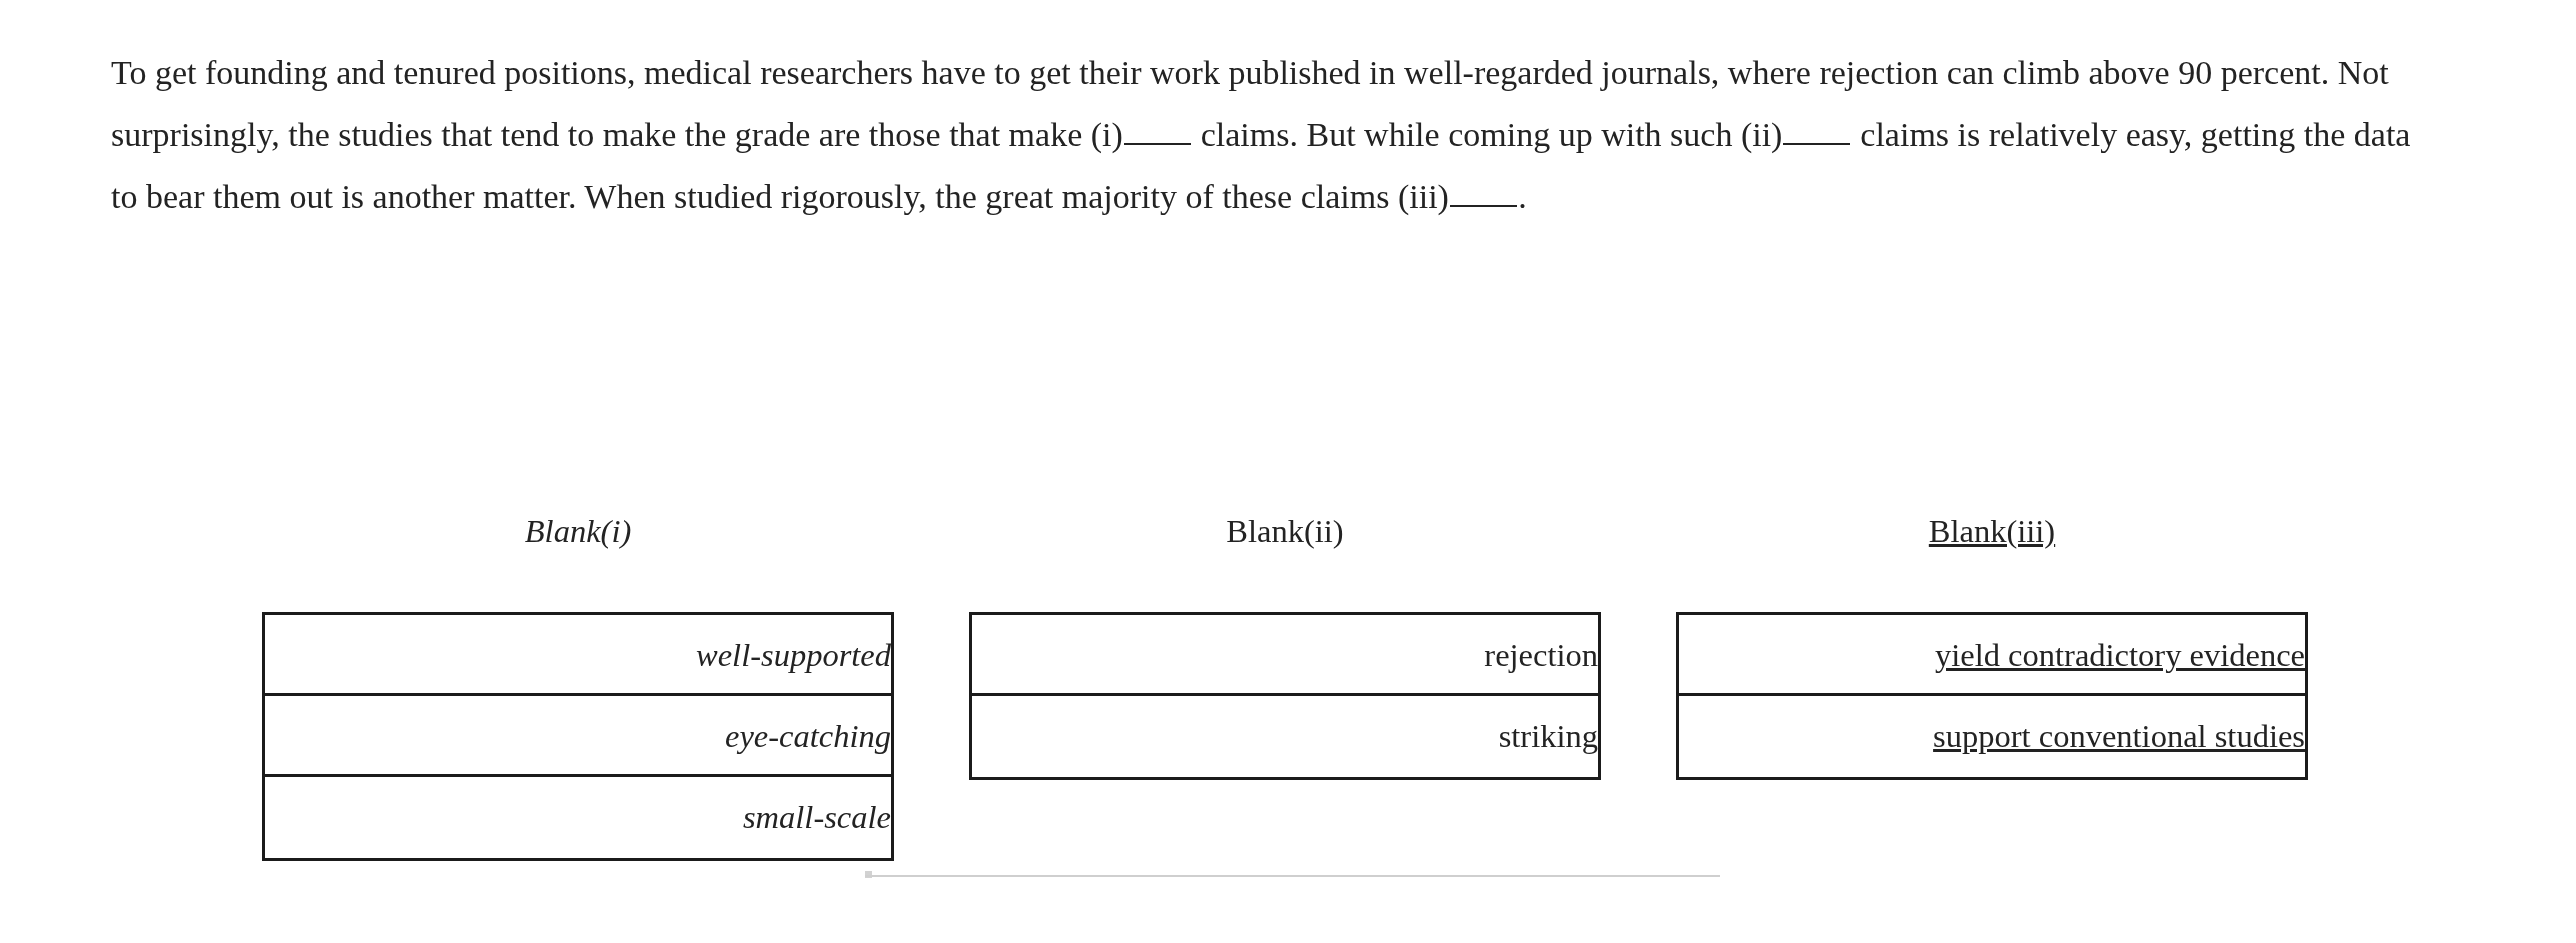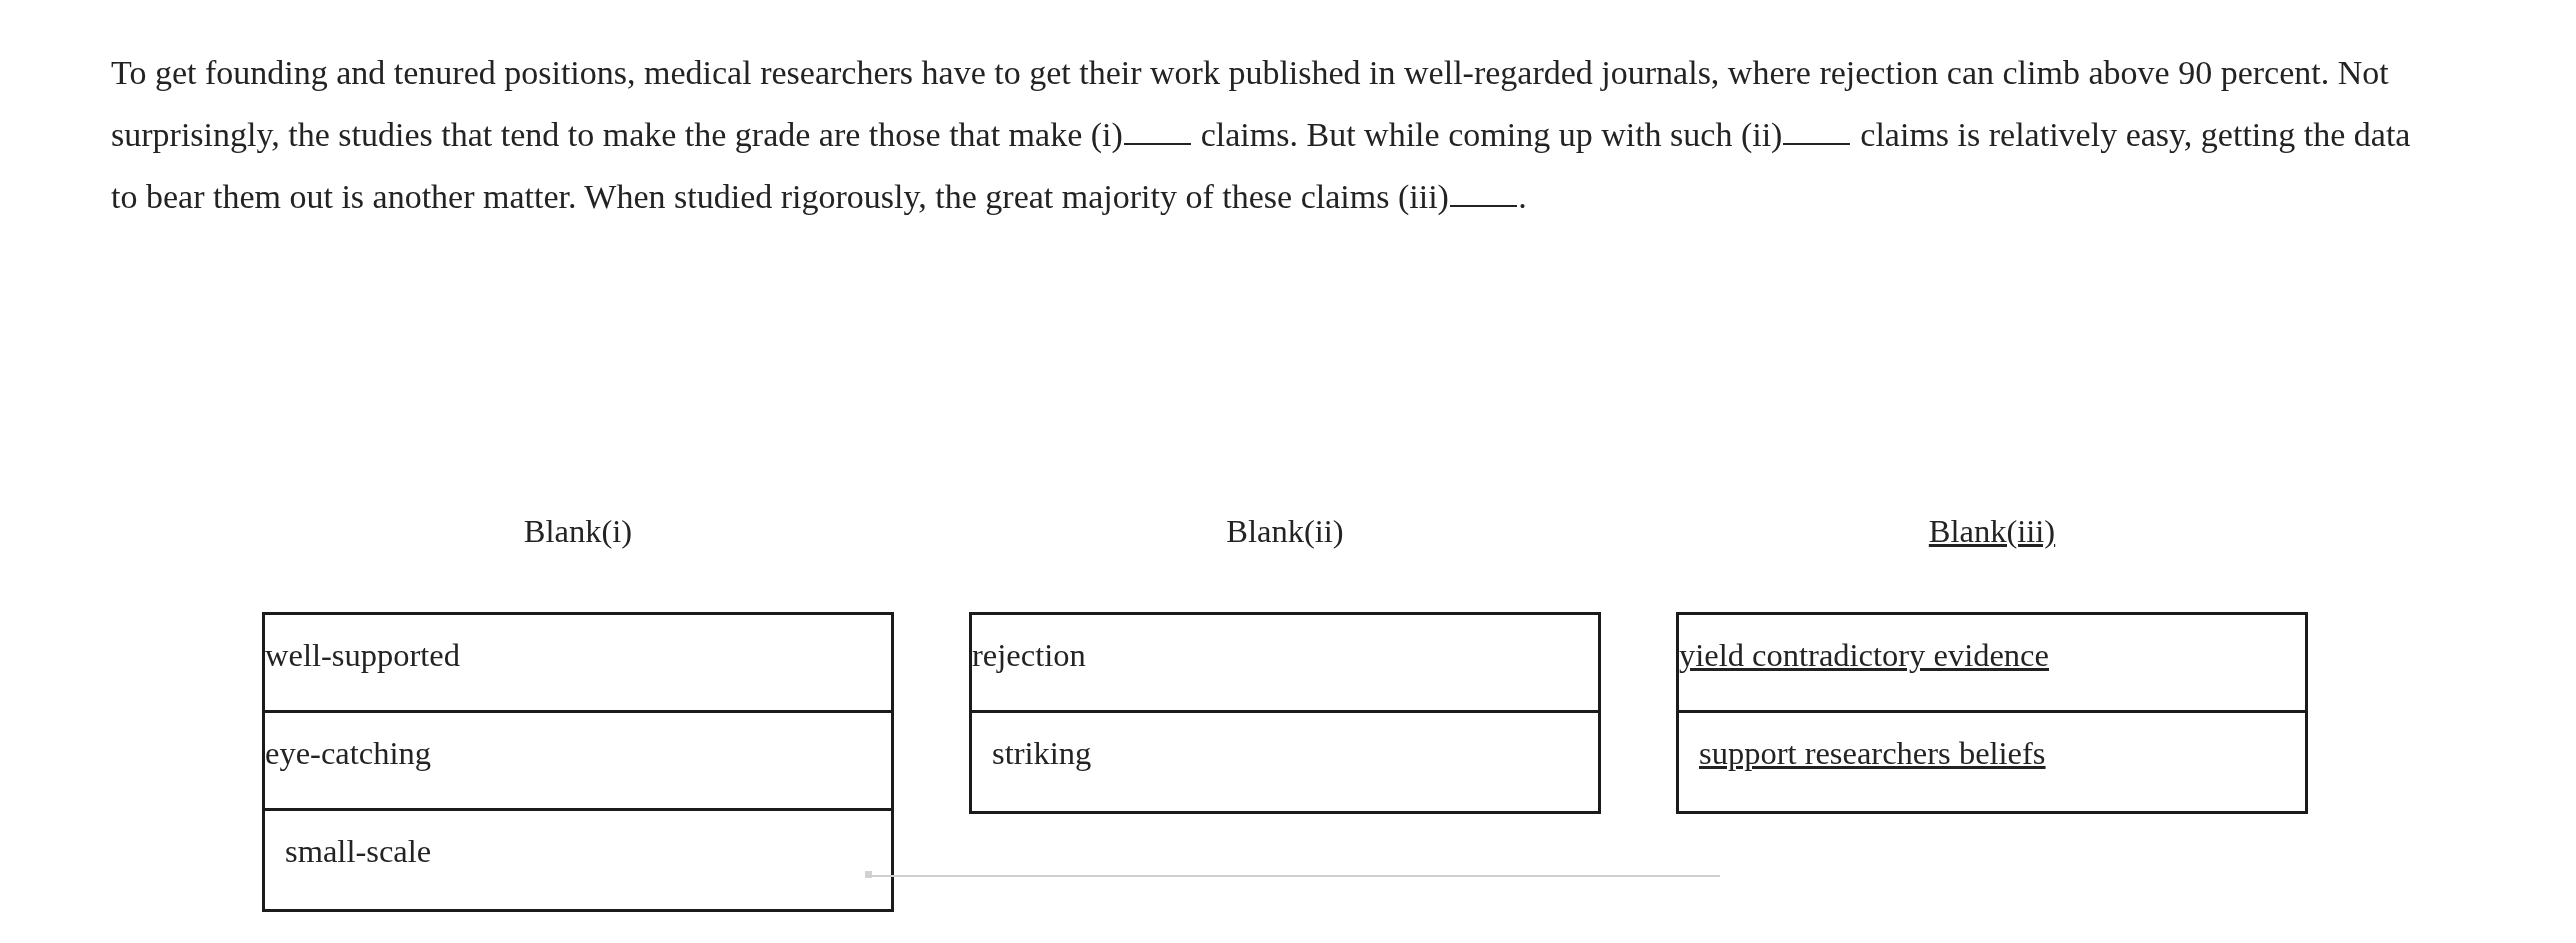--- a/index.html
+++ b/index.html
@@ -43,50 +43,51 @@
     left: 0;
     top: 0;
     width: 2576px;
     height: 943px;
   }
 
   .blank-col {
     position: absolute;
     top: 512px;
   }
-  .blank-col.col1 { left: 262px; width: 632px; }
+  .blank-col.col1 { left: 262px; width: 632px; font-style: italic; }
   .blank-col.col2 { left: 969px; width: 632px; }
   .blank-col.col3 { left: 1676px; width: 632px; text-decoration: underline; }
 
   .col-header {
     text-align: center;
     font-size: 32.5px;
     line-height: 39px;
     color: #232323;
     height: 46px;
   }
 
   .choice-table {
     margin-top: 54px;
     border: 3.3px solid #1b1b1b;
     border-collapse: collapse;
     width: 100%;
     background: #ffffff;
     box-sizing: border-box;
   }
   .choice-cell {
-    height: 98px;
+    height: 81px;
     box-sizing: border-box;
     border-bottom: 3.3px solid #1b1b1b;
-    text-align: left;
+    text-align: right;
     font-size: 32.5px;
     line-height: 81px;
     color: #232323;
     white-space: nowrap;
     overflow: hidden;
+    padding-left: 16px;
   }
   .choice-cell.last { border-bottom: none; margin-left: 20px; }
 
   
   #bottom-rule {
     position: absolute;
     left: 865px;
     top: 875px;
     width: 855px;
     height: 2.4px;
@@ -122,21 +123,21 @@
     <div class="choice-table">
       <div class="choice-cell">rejection</div>
       <div class="choice-cell last">striking</div>
     </div>
   </div>
 
   <div class="blank-col col3">
     <div class="col-header">Blank(iii)</div>
     <div class="choice-table">
       <div class="choice-cell">yield contradictory evidence</div>
-      <div class="choice-cell last">support researchers beliefs</div>
+      <div class="choice-cell last">support conventional studies</div>
     </div>
   </div>
 
   <div id="bottom-rule-tick"></div>
   <div id="bottom-rule"></div>
 
 </div>
 
 
 </body></html>

